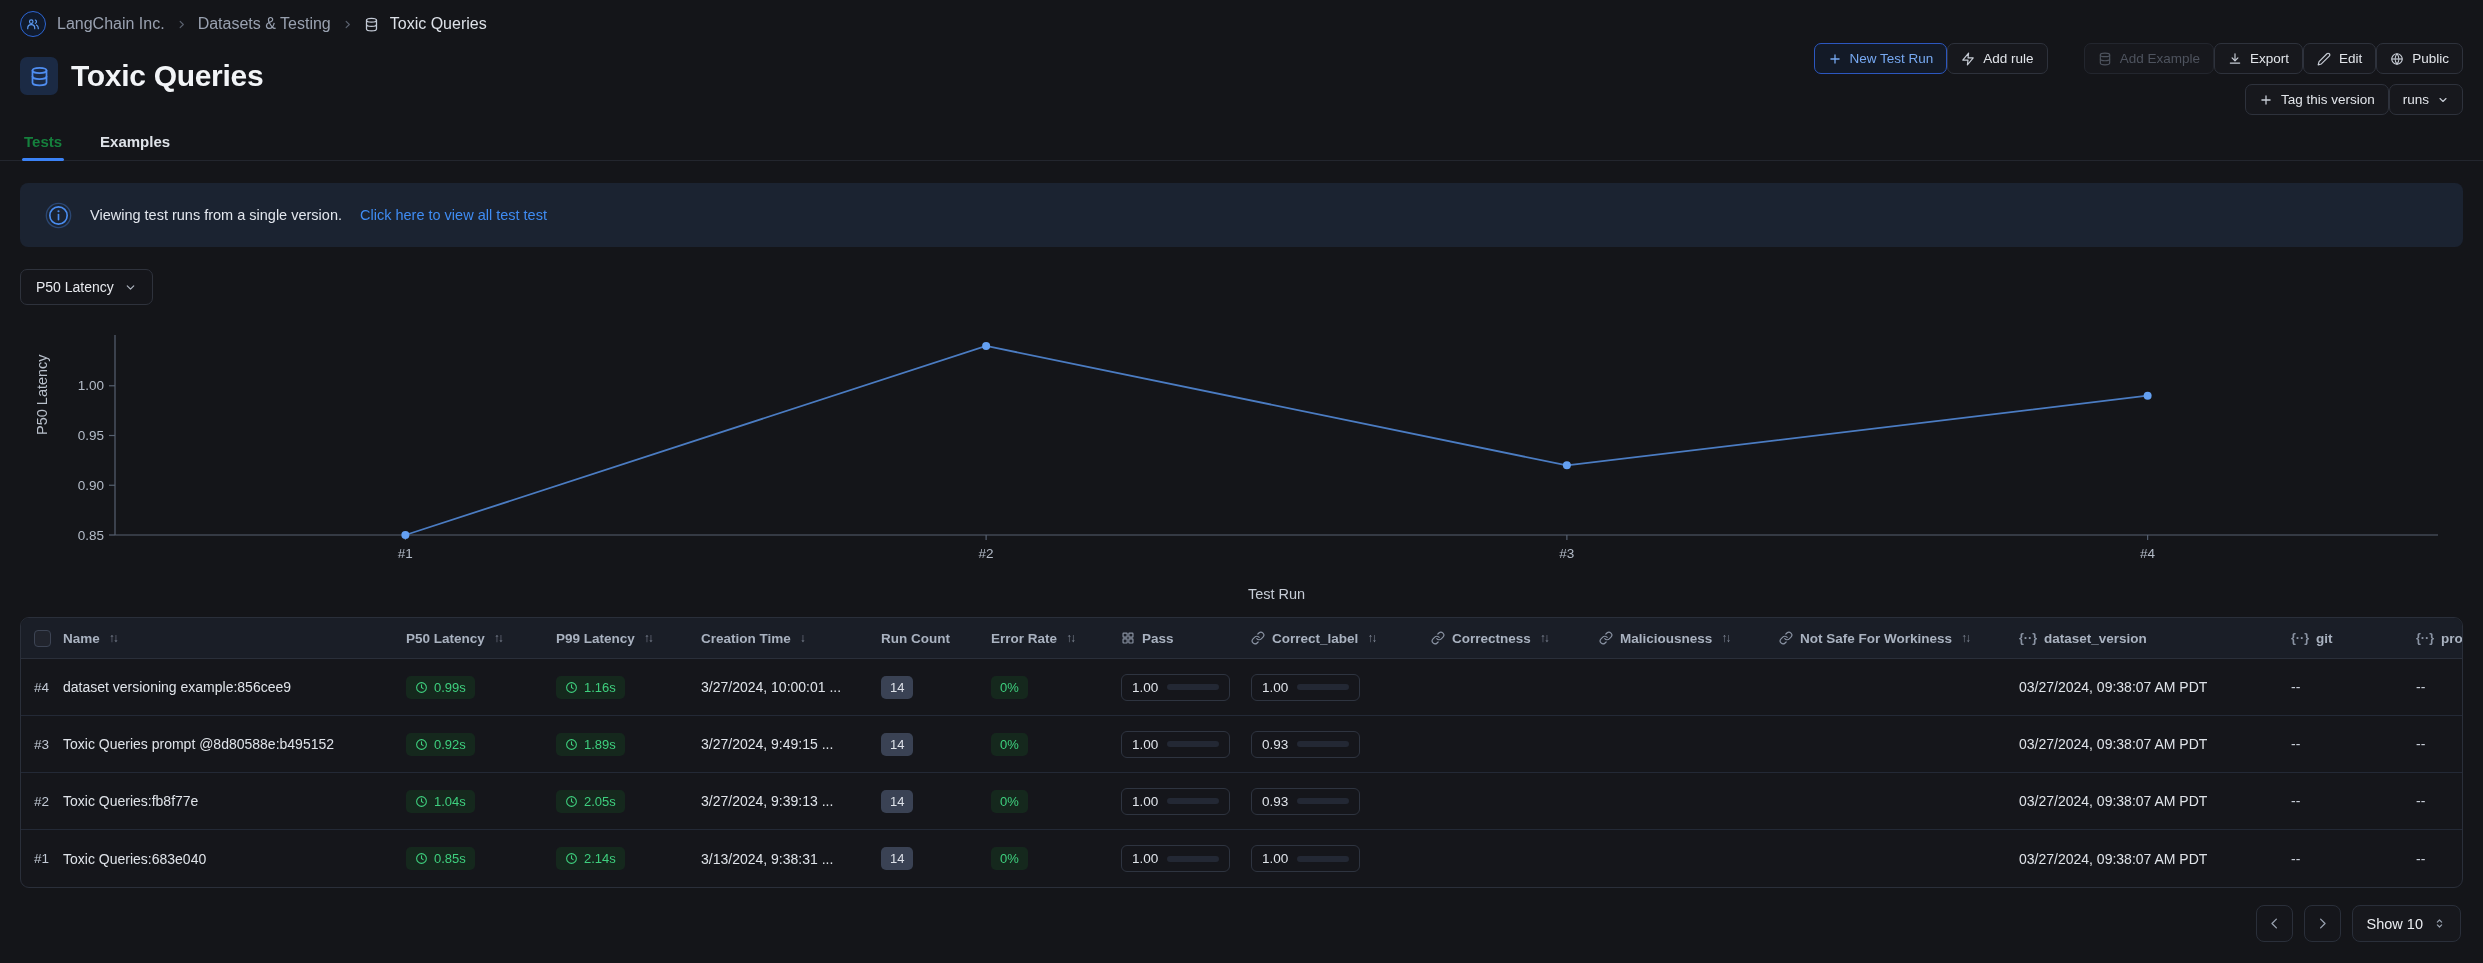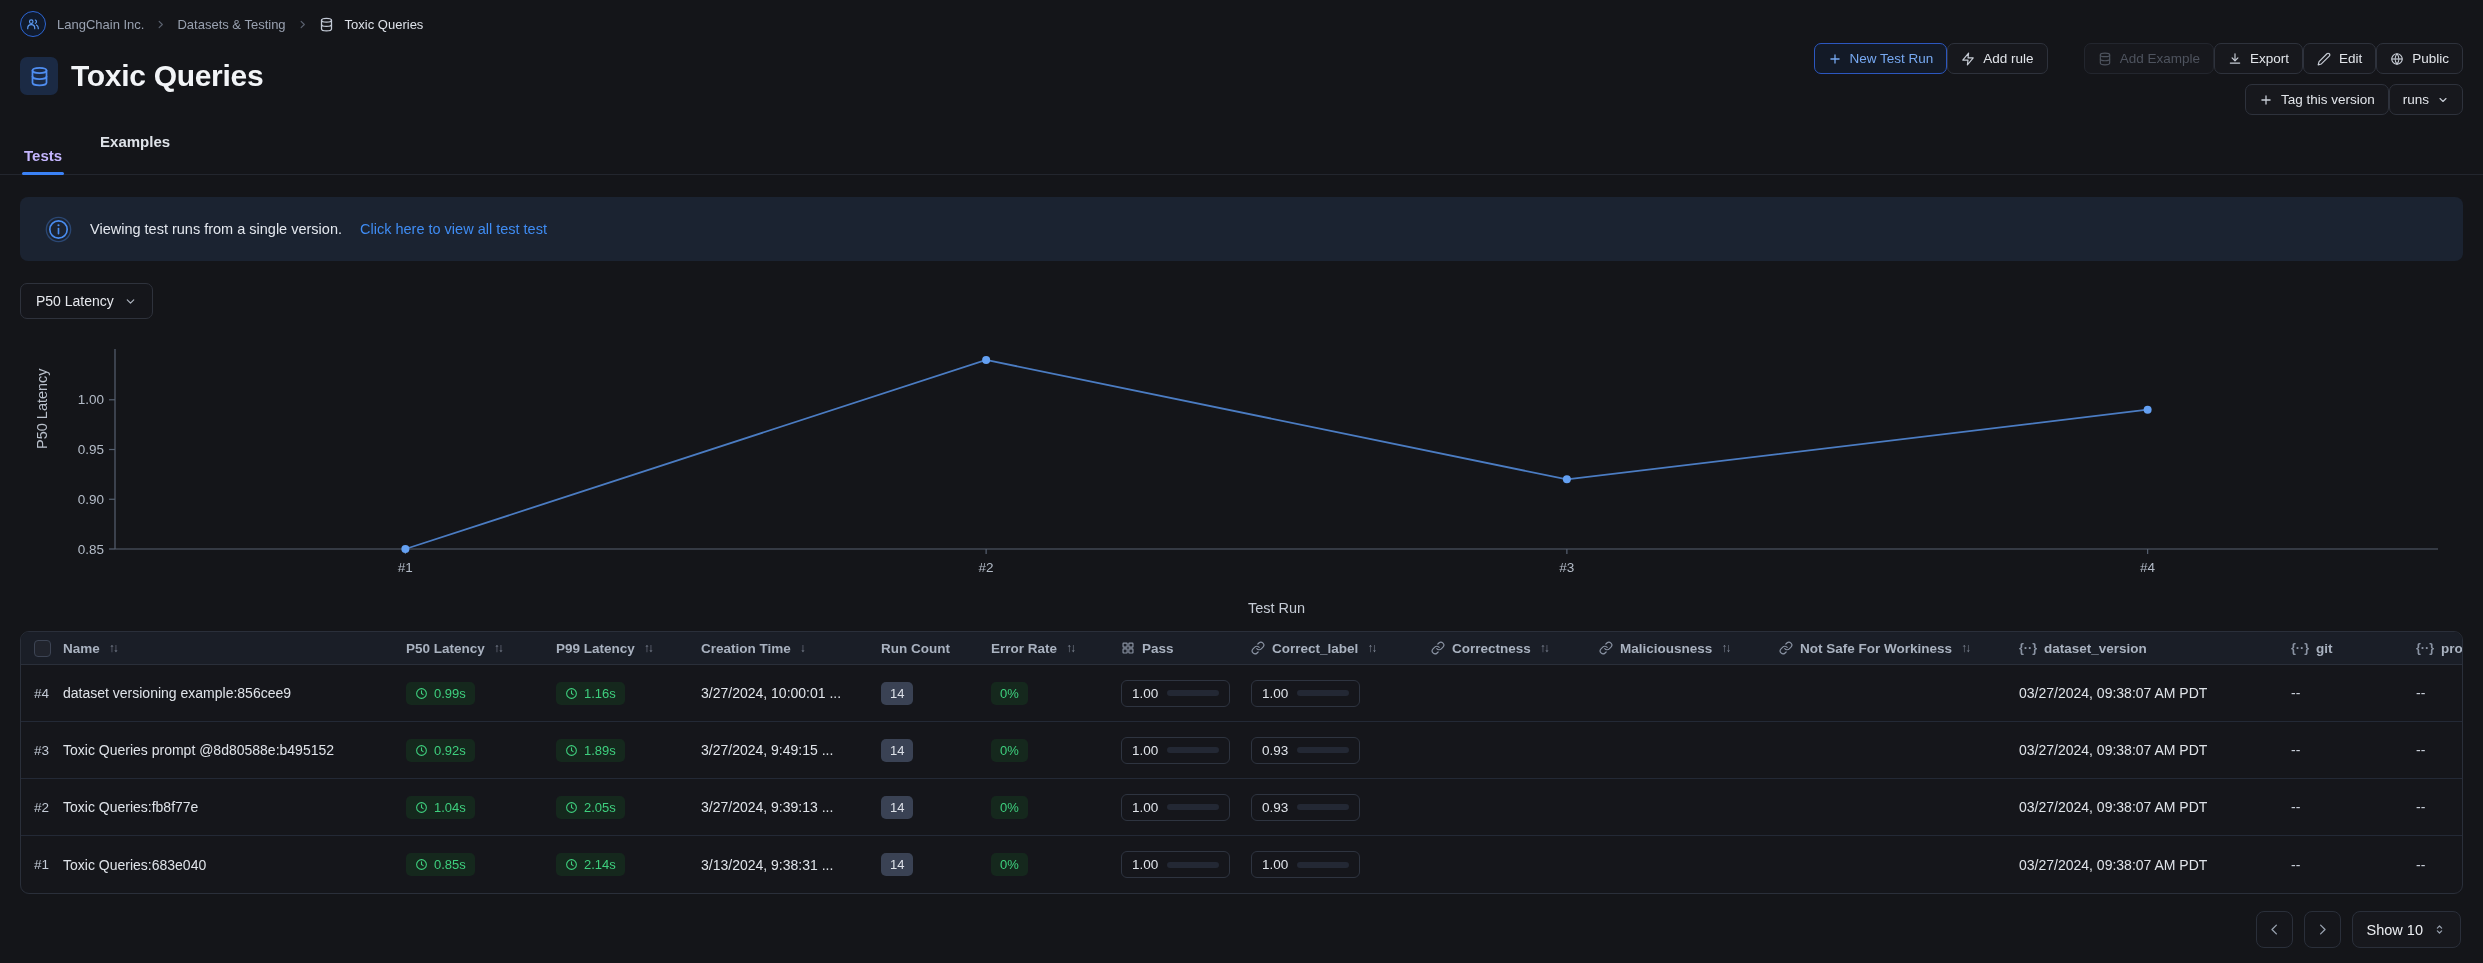--- a/index.html
+++ b/index.html
@@ -7,21 +7,21 @@
   body{
     width:2483px;height:963px;overflow:hidden;
     background:#141519;color:#e6e8ed;
     font-family:"Liberation Sans",sans-serif;font-size:14px;
   }
   svg{display:block;}
   .ic{display:inline-flex;align-items:center;justify-content:center;flex:none;}
 
   
   .crumbs{display:flex;align-items:center;gap:11px;padding:11px 20px 0;}
-  .crumb{color:#99a1b0;font-size:13px;cursor:pointer;}
+  .crumb{color:#99a1b0;font-size:16px;cursor:pointer;}
   .crumb.current{color:#dde1e8;}
   .avatar{width:26px;height:26px;border-radius:50%;border:1.5px solid #2d66d4;display:flex;align-items:center;justify-content:center;color:#5e9cf4;background:#101a2c;}
   .sep{color:#5c6370;}
   .bc-db{color:#c3cad6;}
 
   
   .pagehead{display:flex;justify-content:space-between;align-items:flex-start;margin:6px 20px 0;}
   .titlewrap{display:flex;align-items:center;gap:13px;margin-top:14px;}
   .title-icon{width:38px;height:38px;border-radius:7px;background:#1b2a44;display:flex;align-items:center;justify-content:center;color:#4f8df0;}
   .page-title{font-size:30px;font-weight:700;color:#f2f4f7;letter-spacing:-.3px;}
@@ -30,21 +30,21 @@
   .btn{height:31px;display:inline-flex;align-items:center;gap:8px;padding:0 13px;border:1px solid #2e323c;border-radius:7px;background:#17181d;color:#e2e5ea;font-size:13.5px;font-weight:500;cursor:pointer;white-space:nowrap;}
   .btn .ic{color:#c8cdd6;}
   .btn.primary{border-color:#2c57c0;color:#77a9f2;background:#131a27;}
   .btn.primary .ic{color:#77a9f2;}
   .btn.disabled{color:#4e535e;border-color:#23262e;cursor:default;margin-left:36px;}
   .btn.disabled .ic{color:#4e535e;}
 
   
   .tabs{display:flex;gap:34px;margin:10px 0 0;padding:0 22px;border-bottom:1px solid #23262e;}
   .tab{padding:8px 2px 10px;font-size:15px;font-weight:600;color:#dfe3e9;cursor:pointer;position:relative;}
-  .tab.active{color:#c4b5fd;margin-top:14px;}
+  .tab.active{color:#15803d;}
   .tab.active:after{content:"";position:absolute;left:0;right:0;bottom:-1px;height:3px;border-radius:2px;background:#3b82f6;}
 
   
   .banner{margin:22px 20px 0;height:64px;background:#1b2331;border-radius:8px;display:flex;align-items:center;gap:18px;padding:0 25px;}
   .info-ic{color:#4a8df0;}
   .banner-text{font-size:14.5px;color:#e3e7ee;}
   .banner-link{font-size:14.5px;color:#3f8cf3;cursor:pointer;}
 
   
   .controls{margin:22px 20px 0;display:flex;justify-content:space-between;align-items:center;}
@@ -55,21 +55,21 @@
   .search input{border:none;outline:none;background:transparent;color:#dfe3e9;font-size:14px;font-family:"Liberation Sans",sans-serif;width:100%;}
   .search input::placeholder{color:#7b8494;}
 
   
   .chartwrap{position:relative;margin:22px 20px 0;height:282px;}
   .ylabel{position:absolute;left:14px;top:108px;transform:rotate(-90deg);transform-origin:left top;font-size:14.5px;color:#b9c0cb;white-space:nowrap;}
 
   
   .tablewrap{margin:8px 20px 0;border:1px solid #2a2f3a;border-radius:9px;overflow:hidden;background:#15161b;}
   .tgrid{display:grid;grid-template-columns:42px 343px 150px 145px 180px 110px 130px 130px 180px 168px 180px 240px 272px 125px 160px;align-items:center;}
-  .thead{height:33px;background:#1a1e27;border-bottom:1px solid #2a2f3a;}
+  .thead{height:41px;background:#1a1e27;border-bottom:1px solid #2a2f3a;}
   .hcell{display:flex;align-items:center;gap:7px;font-size:13.5px;font-weight:600;color:#a9b2c0;white-space:nowrap;overflow:hidden;padding-right:10px;cursor:pointer;}
   .hcell .ic{color:#8a93a3;}
   .sortg{font-size:12px;color:#7e8694;letter-spacing:-2px;padding-left:2px;}
   .bracesg{font-size:12.5px;color:#8a93a3;}
   .cbx{width:17px;height:17px;border-radius:4px;border:1.5px solid #3d4454;background:#21242d;margin-left:13px;cursor:pointer;}
   .trow{height:57px;border-bottom:1px solid #232936;cursor:pointer;}
   .trow:last-child{border-bottom:none;}
   .cell{display:flex;align-items:center;overflow:hidden;white-space:nowrap;padding-right:12px;font-size:14px;color:#dfe3e9;}
   .rownum{padding-left:13px;color:#c3cad6;font-size:13.5px;}
   .badge{display:inline-flex;align-items:center;gap:6px;padding:4px 9px;border-radius:5px;font-size:13px;background:#15281d;color:#3ecf7e;}

